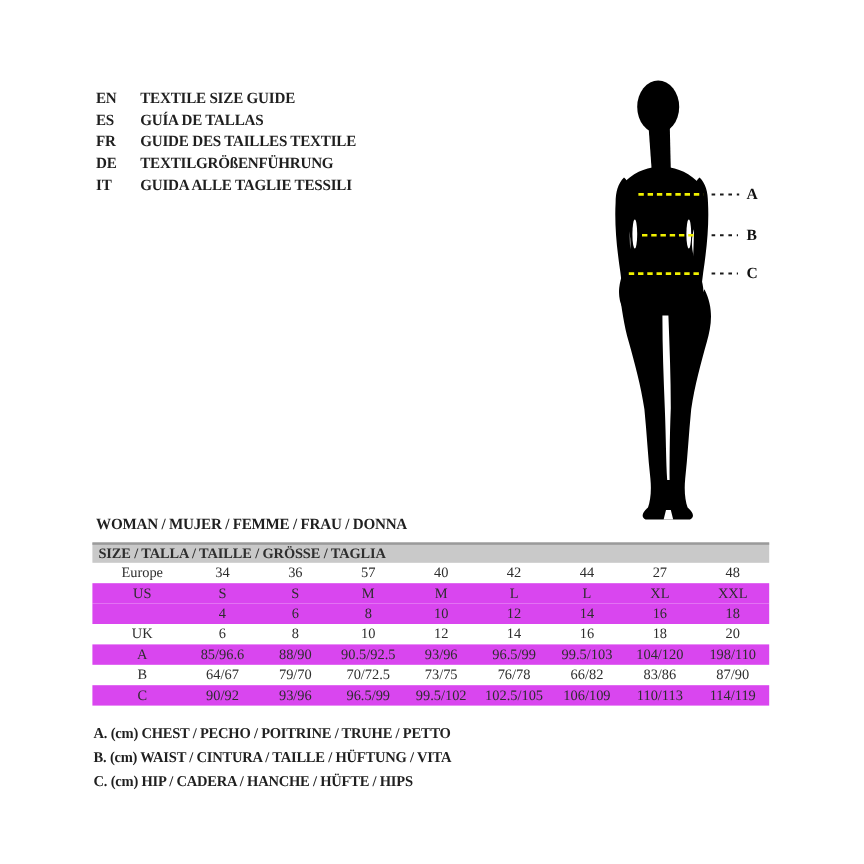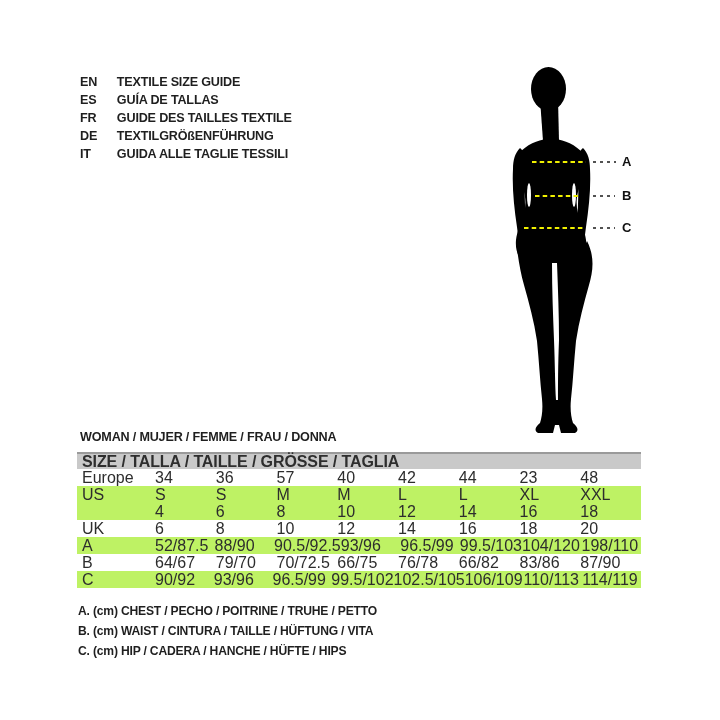--- a/index.html
+++ b/index.html
@@ -1,39 +1,39 @@
 <!DOCTYPE html>
 <html><head>
 <meta charset="utf-8">
 <style>
   html,body{margin:0;padding:0;background:#ffffff;}
   .canvas{
     position:relative;width:720px;height:720px;background:#ffffff;overflow:hidden;
-    font-family:Liberation Sans, sans-serif;color:#1f1f1f;
+    font-family:Liberation Serif, serif;color:#1f1f1f;
   }
   
   .langs{position:absolute;left:80px;top:73px;transform:scaleX(0.97);transform-origin:0 0;}
   .lang-row{display:flex;height:18px;line-height:18px;}
   .lang-code{width:38px;font-weight:bold;font-size:13px;letter-spacing:-0.2px;}
   .lang-text{font-weight:bold;font-size:13px;letter-spacing:-0.2px;white-space:nowrap;}
   
   .figure{position:absolute;left:475px;top:55px;width:245px;height:380px;}
   .figure svg{position:absolute;left:0;top:0;}
   .measure-label{position:absolute;font-size:13px;font-weight:600;color:#111;line-height:16px;}
   
   .woman-heading{position:absolute;left:80px;top:429px;font-size:13px;font-weight:bold;
     letter-spacing:-0.2px;transform:scaleX(0.97);transform-origin:0 0;white-space:nowrap;}
   
-  .size-table{position:absolute;left:77px;top:452px;width:564px;font-size:16px;color:#2d2d2d;}
+  .size-table{position:absolute;left:77px;top:452px;width:564px;font-size:12px;color:#2d2d2d;}
   .st-header{height:15px;line-height:15px;background:#c9c9c9;border-top:2px solid #9a9a9a;
     padding-left:5px;font-weight:bold;color:#2e2e2e;letter-spacing:-0.1px;}
   .st-row{display:flex;height:17px;line-height:17px;}
-  .st-row.shaded{background:#bef264;}
-  .st-label{width:78px;padding-left:5px;box-sizing:border-box;}
-  .st-cell{flex:1;text-align:left;}
+  .st-row.shaded{background:#d946ef;}
+  .st-label{width:78px;padding-left:5px;box-sizing:border-box;text-align:center;}
+  .st-cell{flex:1;text-align:center;}
   
   .legend{position:absolute;left:78px;top:601px;transform:scaleX(0.97);transform-origin:0 0;}
   .legend-line{height:20px;line-height:20px;font-size:12.5px;font-weight:bold;
     letter-spacing:-0.2px;white-space:nowrap;}
 </style>
 </head>
 <body>
 
 <div class="canvas">
 
@@ -125,21 +125,21 @@
     <div class="st-header">SIZE / TALLA / TAILLE / GRÖSSE / TAGLIA</div>
     <div>
         <div class="st-row">
           <span class="st-label">Europe</span>
           <span class="st-cell">34</span>
           <span class="st-cell">36</span>
           <span class="st-cell">57</span>
           <span class="st-cell">40</span>
           <span class="st-cell">42</span>
           <span class="st-cell">44</span>
-          <span class="st-cell">23</span>
+          <span class="st-cell">27</span>
           <span class="st-cell">48</span>
         </div>
         <div class="st-row shaded">
           <span class="st-label">US</span>
           <span class="st-cell">S</span>
           <span class="st-cell">S</span>
           <span class="st-cell">M</span>
           <span class="st-cell">M</span>
           <span class="st-cell">L</span>
           <span class="st-cell">L</span>
@@ -163,35 +163,35 @@
           <span class="st-cell">8</span>
           <span class="st-cell">10</span>
           <span class="st-cell">12</span>
           <span class="st-cell">14</span>
           <span class="st-cell">16</span>
           <span class="st-cell">18</span>
           <span class="st-cell">20</span>
         </div>
         <div class="st-row shaded">
           <span class="st-label">A</span>
-          <span class="st-cell">52/87.5</span>
+          <span class="st-cell">85/96.6</span>
           <span class="st-cell">88/90</span>
           <span class="st-cell">90.5/92.5</span>
           <span class="st-cell">93/96</span>
           <span class="st-cell">96.5/99</span>
           <span class="st-cell">99.5/103</span>
           <span class="st-cell">104/120</span>
           <span class="st-cell">198/110</span>
         </div>
         <div class="st-row">
           <span class="st-label">B</span>
           <span class="st-cell">64/67</span>
           <span class="st-cell">79/70</span>
           <span class="st-cell">70/72.5</span>
-          <span class="st-cell">66/75</span>
+          <span class="st-cell">73/75</span>
           <span class="st-cell">76/78</span>
           <span class="st-cell">66/82</span>
           <span class="st-cell">83/86</span>
           <span class="st-cell">87/90</span>
         </div>
         <div class="st-row shaded">
           <span class="st-label">C</span>
           <span class="st-cell">90/92</span>
           <span class="st-cell">93/96</span>
           <span class="st-cell">96.5/99</span>

